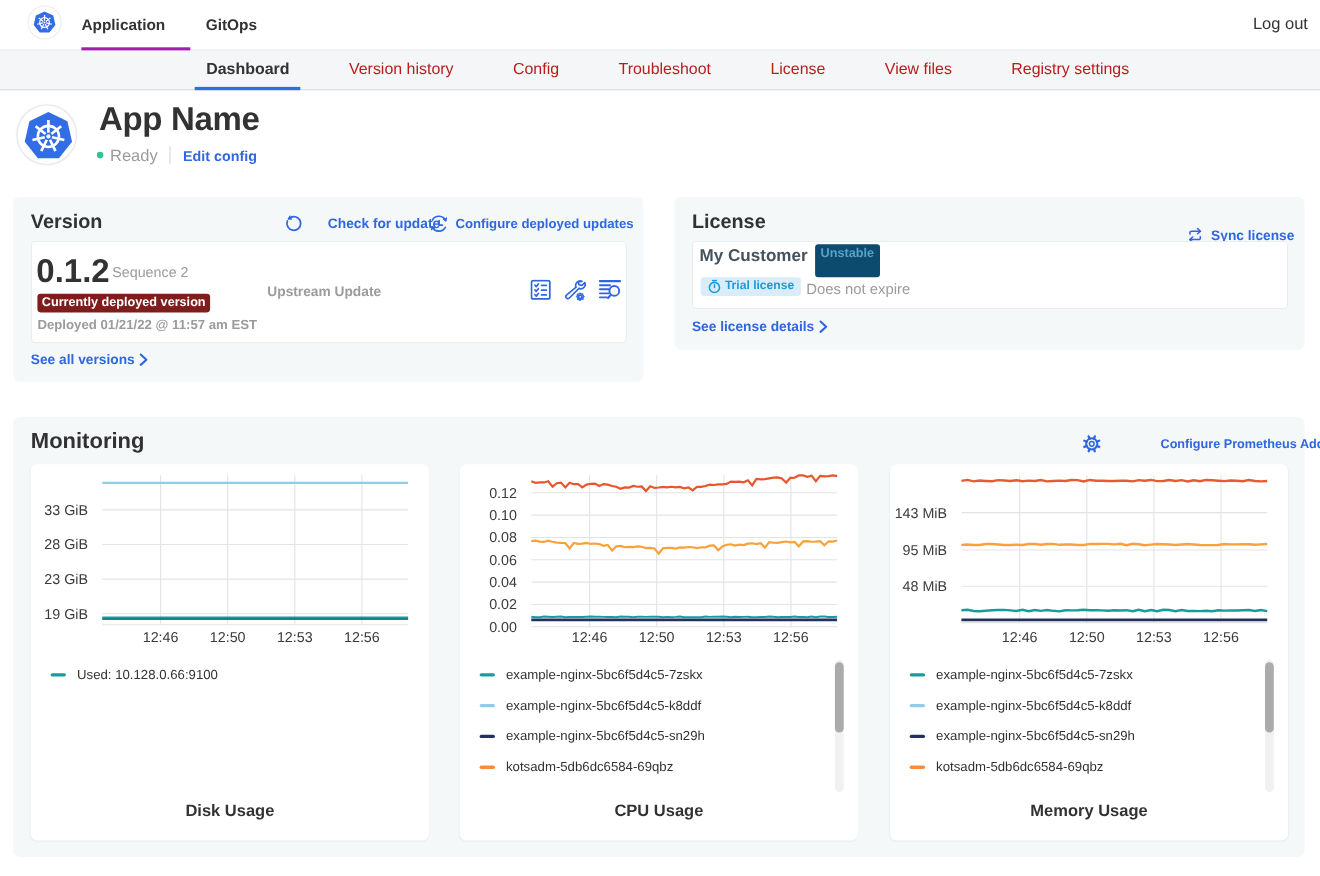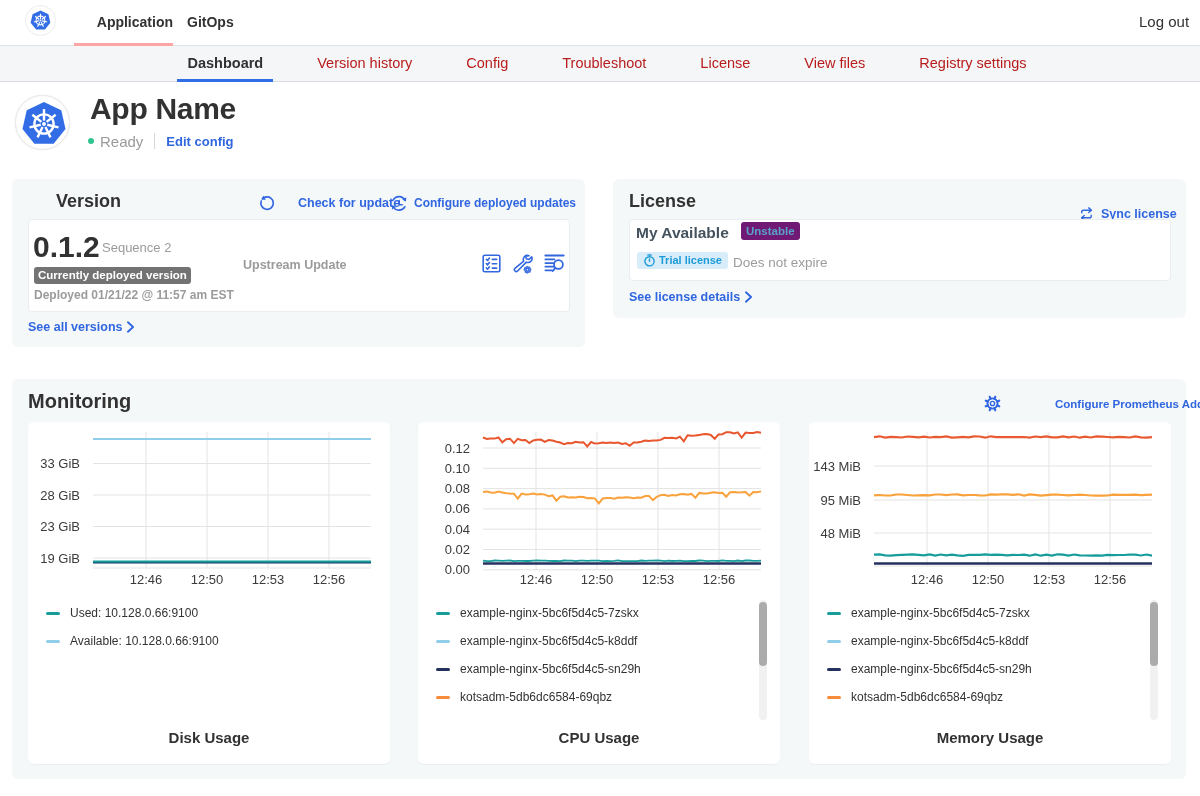--- a/index.html
+++ b/index.html
@@ -4,21 +4,21 @@
 <style>
 * { margin:0; padding:0; box-sizing:border-box; }
 html,body { width:1200px; height:796px; background:#fff; font-family:"Liberation Sans", sans-serif; overflow:hidden; }
 .page { position:relative; width:1200px; height:796px; }
 a { text-decoration:none; }
 
 
 .topnav { position:absolute; left:0; top:0; width:1200px; height:46px; background:#fff; border-bottom:1px solid #dfe3e6; }
 .klogo-nav { position:absolute; left:25px; top:5px; width:31px; height:31px; padding:3.5px; background:#fff; border:1px solid #ececec; border-radius:50%; }
 .topnav .tab { position:absolute; top:0; height:46px; line-height:44px; font-size:14px; font-weight:bold; color:#323232; }
-.tab-app { left:74px; width:99px; text-align:right; border-bottom:3px solid #fca5a5; }
+.tab-app { left:74px; width:99px; text-align:left; border-bottom:3px solid #a21caf; }
 .tab-gitops { left:187px; }
 .addapp { position:absolute; left:975px; top:7px; width:146px; height:28px; border:1px solid #3066e0; border-radius:15px; color:#3066e0; font-size:12px; font-weight:bold; text-align:center; line-height:26px; }
 .logout { position:absolute; left:1139px; top:0; height:46px; line-height:44px; font-size:15px; color:#323232; }
 
 
 .subnav { position:absolute; left:0; top:46px; width:1200px; height:36px; background:#f4f6f8; border-bottom:1px solid #d9dce0; }
 .subnav .wrap { position:absolute; left:7px; top:0; width:1200px; height:36px; display:flex; justify-content:center; }
 .subnav .stab { height:36px; line-height:34px; font-size:14.5px; color:#b91c1c; margin:0 17px; padding:0 10px; white-space:nowrap; }
 .subnav .stab.active { color:#323232; font-weight:bold; border-bottom:3px solid #326de6; }
 
@@ -38,29 +38,29 @@
 .card-license { left:613px; top:179px; width:573px; height:139px; }
 .card-mon { left:12px; top:379px; width:1174px; height:400px; }
 .cardhead { position:absolute; font-size:18px; font-weight:bold; color:#323232; }
 .innercard { position:absolute; background:#fff; border:1px solid #e9edef; border-radius:4px; }
 .linkrow { position:absolute; display:flex; align-items:center; font-size:12.5px; font-weight:bold; color:#3066e0; white-space:nowrap; }
 .linkrow svg { margin-right:6px; }
 
 
 .vnum { position:absolute; left:33px; top:230px; font-size:30px; font-weight:bold; color:#323232; }
 .vseq { position:absolute; left:102px; top:240px; font-size:13px; color:#9b9b9b; }
-.vbadge { position:absolute; left:34px; top:267px; height:17px; line-height:17px; padding:0 4px; background:#737373; border-radius:3px; color:#fff; font-size:11.5px; font-weight:bold; }
+.vbadge { position:absolute; left:34px; top:267px; height:17px; line-height:17px; padding:0 4px; background:#7f1d1d; border-radius:3px; color:#fff; font-size:11.5px; font-weight:bold; }
 .vdeployed { position:absolute; left:34px; top:288px; font-size:12px; font-weight:bold; color:#9b9b9b; }
 .vupstream { position:absolute; left:243px; top:258px; font-size:12.5px; font-weight:bold; color:#9b9b9b; }
 .vicons { position:absolute; left:482px; top:254px; display:flex; gap:11px; }
 .seeall { position:absolute; left:28px; top:320px; font-size:12.5px; font-weight:bold; color:#3066e0; display:flex; align-items:center; }
 
 
 .custname { position:absolute; left:636px; top:224px; font-size:15.5px; font-weight:bold; color:#44525e; }
-.unstable { position:absolute; left:741px; top:222px; height:18px; line-height:18px; padding:0 5px; background:#701a75; border-radius:3px; color:#5aa1c9; font-size:11.5px; font-weight:bold; }
+.unstable { position:absolute; left:741px; top:222px; height:30px; line-height:18px; padding:0 5px; background:#0c4a6e; border-radius:3px; color:#5aa1c9; font-size:11.5px; font-weight:bold; }
 .trial { position:absolute; left:637px; top:252px; height:17px; line-height:19px; padding:4px 6px; background:#d8ecf9; border-radius:3px; color:#1b9bd8; font-size:11px; font-weight:bold; display:flex; align-items:center; gap:3px; }
 .noexpire { position:absolute; left:733px; top:255px; font-size:13.5px; color:#9b9b9b; }
 .seelic { position:absolute; left:629px; top:290px; font-size:12.5px; font-weight:bold; color:#3066e0; display:flex; align-items:center; }
 
 
 .monhead { position:absolute; left:28px; top:390px; font-size:20px; font-weight:bold; color:#323232; }
 .chartcard { position:absolute; top:422px; width:362px; height:342px; background:#fff; border-radius:6px; box-shadow:0 1px 1px rgba(0,0,0,.04); }
 .cc1 { left:28px; } .cc2 { left:418px; } .cc3 { left:809px; }
 .legend { position:absolute; left:18px; top:177px; }
 .legrow { display:flex; align-items:center; height:28px; font-size:12px; color:#323232; white-space:nowrap; }
@@ -123,21 +123,21 @@
     </div>
   <div class="apptitle">App Name</div>
   <div class="statusrow">
       <div class="dot"></div>
       <div class="ready">Ready</div>
       <div class="vline"></div>
       <a class="editcfg">Edit config</a>
     </div>
 
   <div class="card card-version"></div>
-  <div class="cardhead" style="left:28px; top:191px;margin-left:28px;">Version</div>
+  <div class="cardhead" style="left:28px; top:191px;">Version</div>
   <div class="linkrow" style="left:258px; top:194px;gap:17px;">
       <svg width="17" height="17" viewBox="0 0 24 24" fill="none" stroke="#3066e0" stroke-width="2.3" stroke-linecap="round" stroke-linejoin="round">
         <path d="M10.8 4.35 A 8.8 8.8 0 1 1 4.6 9.8"></path>
         <path d="M10.8 4.35 L6.2 6.8"></path>
         <path d="M8.0 3.4 L6.0 6.9 L9.9 7.3" fill="#3066e0" stroke-width="1.6"></path>
       </svg>
       <span>Check for update</span>
     </div>
   <div class="linkrow" style="left:390px; top:194px; font-size:12px;">
       <svg width="18" height="18" viewBox="0 0 24 24" fill="none" stroke="#3066e0" stroke-width="2.1" stroke-linecap="round" stroke-linejoin="round">
@@ -189,21 +189,21 @@
   <div class="linkrow" style="left:1078px; top:206px;">
       <svg width="17" height="16" viewBox="0 0 24 24" fill="none" stroke="#3066e0" stroke-width="2.1" stroke-linecap="round" stroke-linejoin="round">
         <path d="M5.0 10.2 C4.3 7.3 5.6 6.3 7.7 6.3 H18.8"></path>
         <path d="M15.4 2.8 L19.3 6.3 L15.4 9.8"></path>
         <path d="M19.0 13.8 C19.7 16.7 18.4 17.7 16.3 17.7 H5.2"></path>
         <path d="M8.6 14.2 L4.7 17.7 L8.6 21.2"></path>
       </svg>
       <span>Sync license</span>
     </div>
   <div class="innercard" style="left:629px; top:219px; width:542px; height:62px;"></div>
-  <div class="custname">My Available</div>
+  <div class="custname">My Customer</div>
   <div class="unstable">Unstable</div>
   <div class="trial">
       <svg width="13" height="13" viewBox="0 0 24 24" fill="none" stroke="#1b9bd8" stroke-width="2.6" stroke-linecap="round">
         <circle cx="12" cy="13.5" r="8.5"></circle>
         <path d="M12 9 v4.5"></path>
         <path d="M9 1.8 h6"></path>
       </svg>
       <span>Trial license</span>
     </div>
   <div class="noexpire">Does not expire</div>
@@ -249,21 +249,20 @@
         <line x1="240" y1="10" x2="240" y2="146" stroke="#e3e3e3"></line>
         <text x="240" y="162" text-anchor="middle" font-size="13" fill="#3b3b3b">12:53</text>
         <line x1="301" y1="10" x2="301" y2="146" stroke="#e3e3e3"></line>
         <text x="301" y="162" text-anchor="middle" font-size="13" fill="#3b3b3b">12:56</text>
         <path d="M65.0 17.0 L343.0 17.0" stroke="#8fcde9" stroke-width="2" fill="none"></path>
         <path d="M65.0 140.5 L343.0 140.5" stroke="#0f3a66" stroke-width="2" fill="none"></path>
         <path d="M65.0 139.5 L343.0 139.5" stroke="#179c9c" stroke-width="2" fill="none"></path>
       </svg>
     <div class="legend">
       <div class="legrow"><div class="dash" style="background:#179c9c;"></div>Used: 10.128.0.66:9100</div>
-      <div class="legrow"><div class="dash" style="background:#8fcde9;"></div>Available: 10.128.0.66:9100</div>
     </div>
     <div class="ctitle">Disk Usage</div>
   </div>
   <div class="chartcard cc2">
     <svg width="362" height="170" style="position:absolute;left:0;top:0;" font-family="Liberation Sans, sans-serif">
         <line x1="65" y1="26.0" x2="343" y2="26.0" stroke="#e3e3e3"></line>
         <text x="52" y="30.5" text-anchor="end" font-size="13" fill="#3b3b3b">0.12</text>
         <line x1="65" y1="46.3" x2="343" y2="46.3" stroke="#e3e3e3"></line>
         <text x="52" y="50.8" text-anchor="end" font-size="13" fill="#3b3b3b">0.10</text>
         <line x1="65" y1="66.6" x2="343" y2="66.6" stroke="#e3e3e3"></line>

